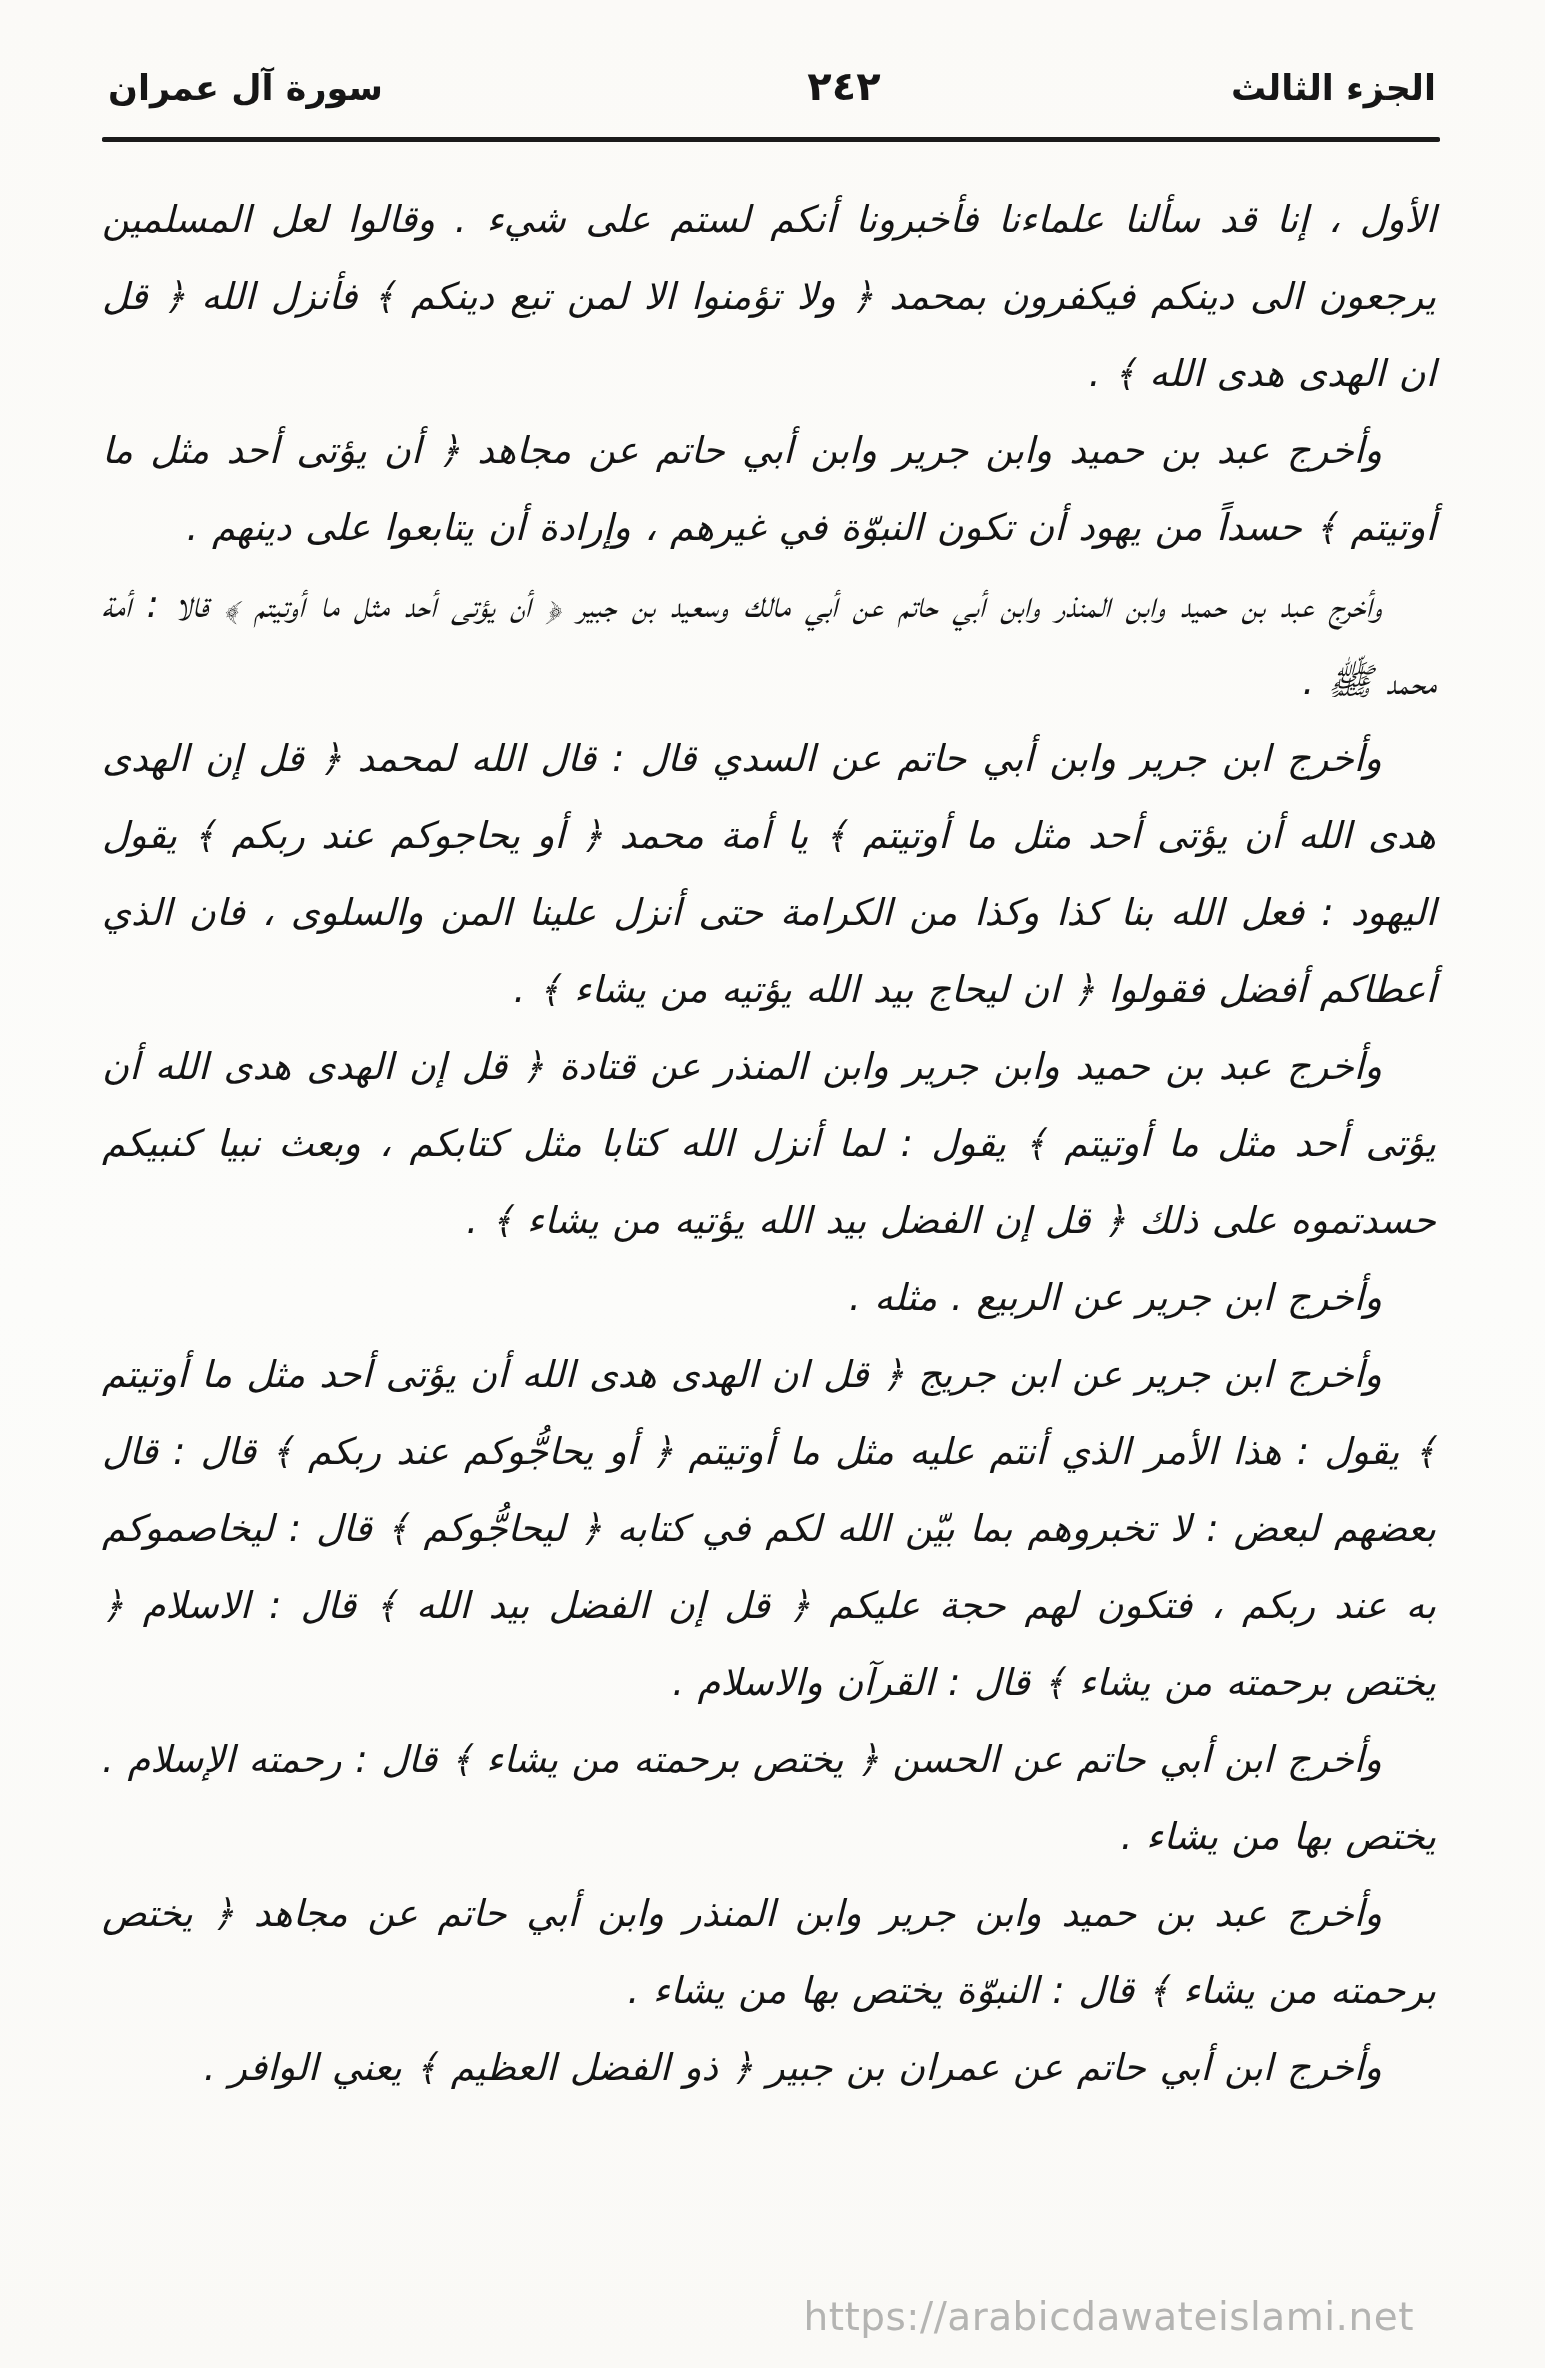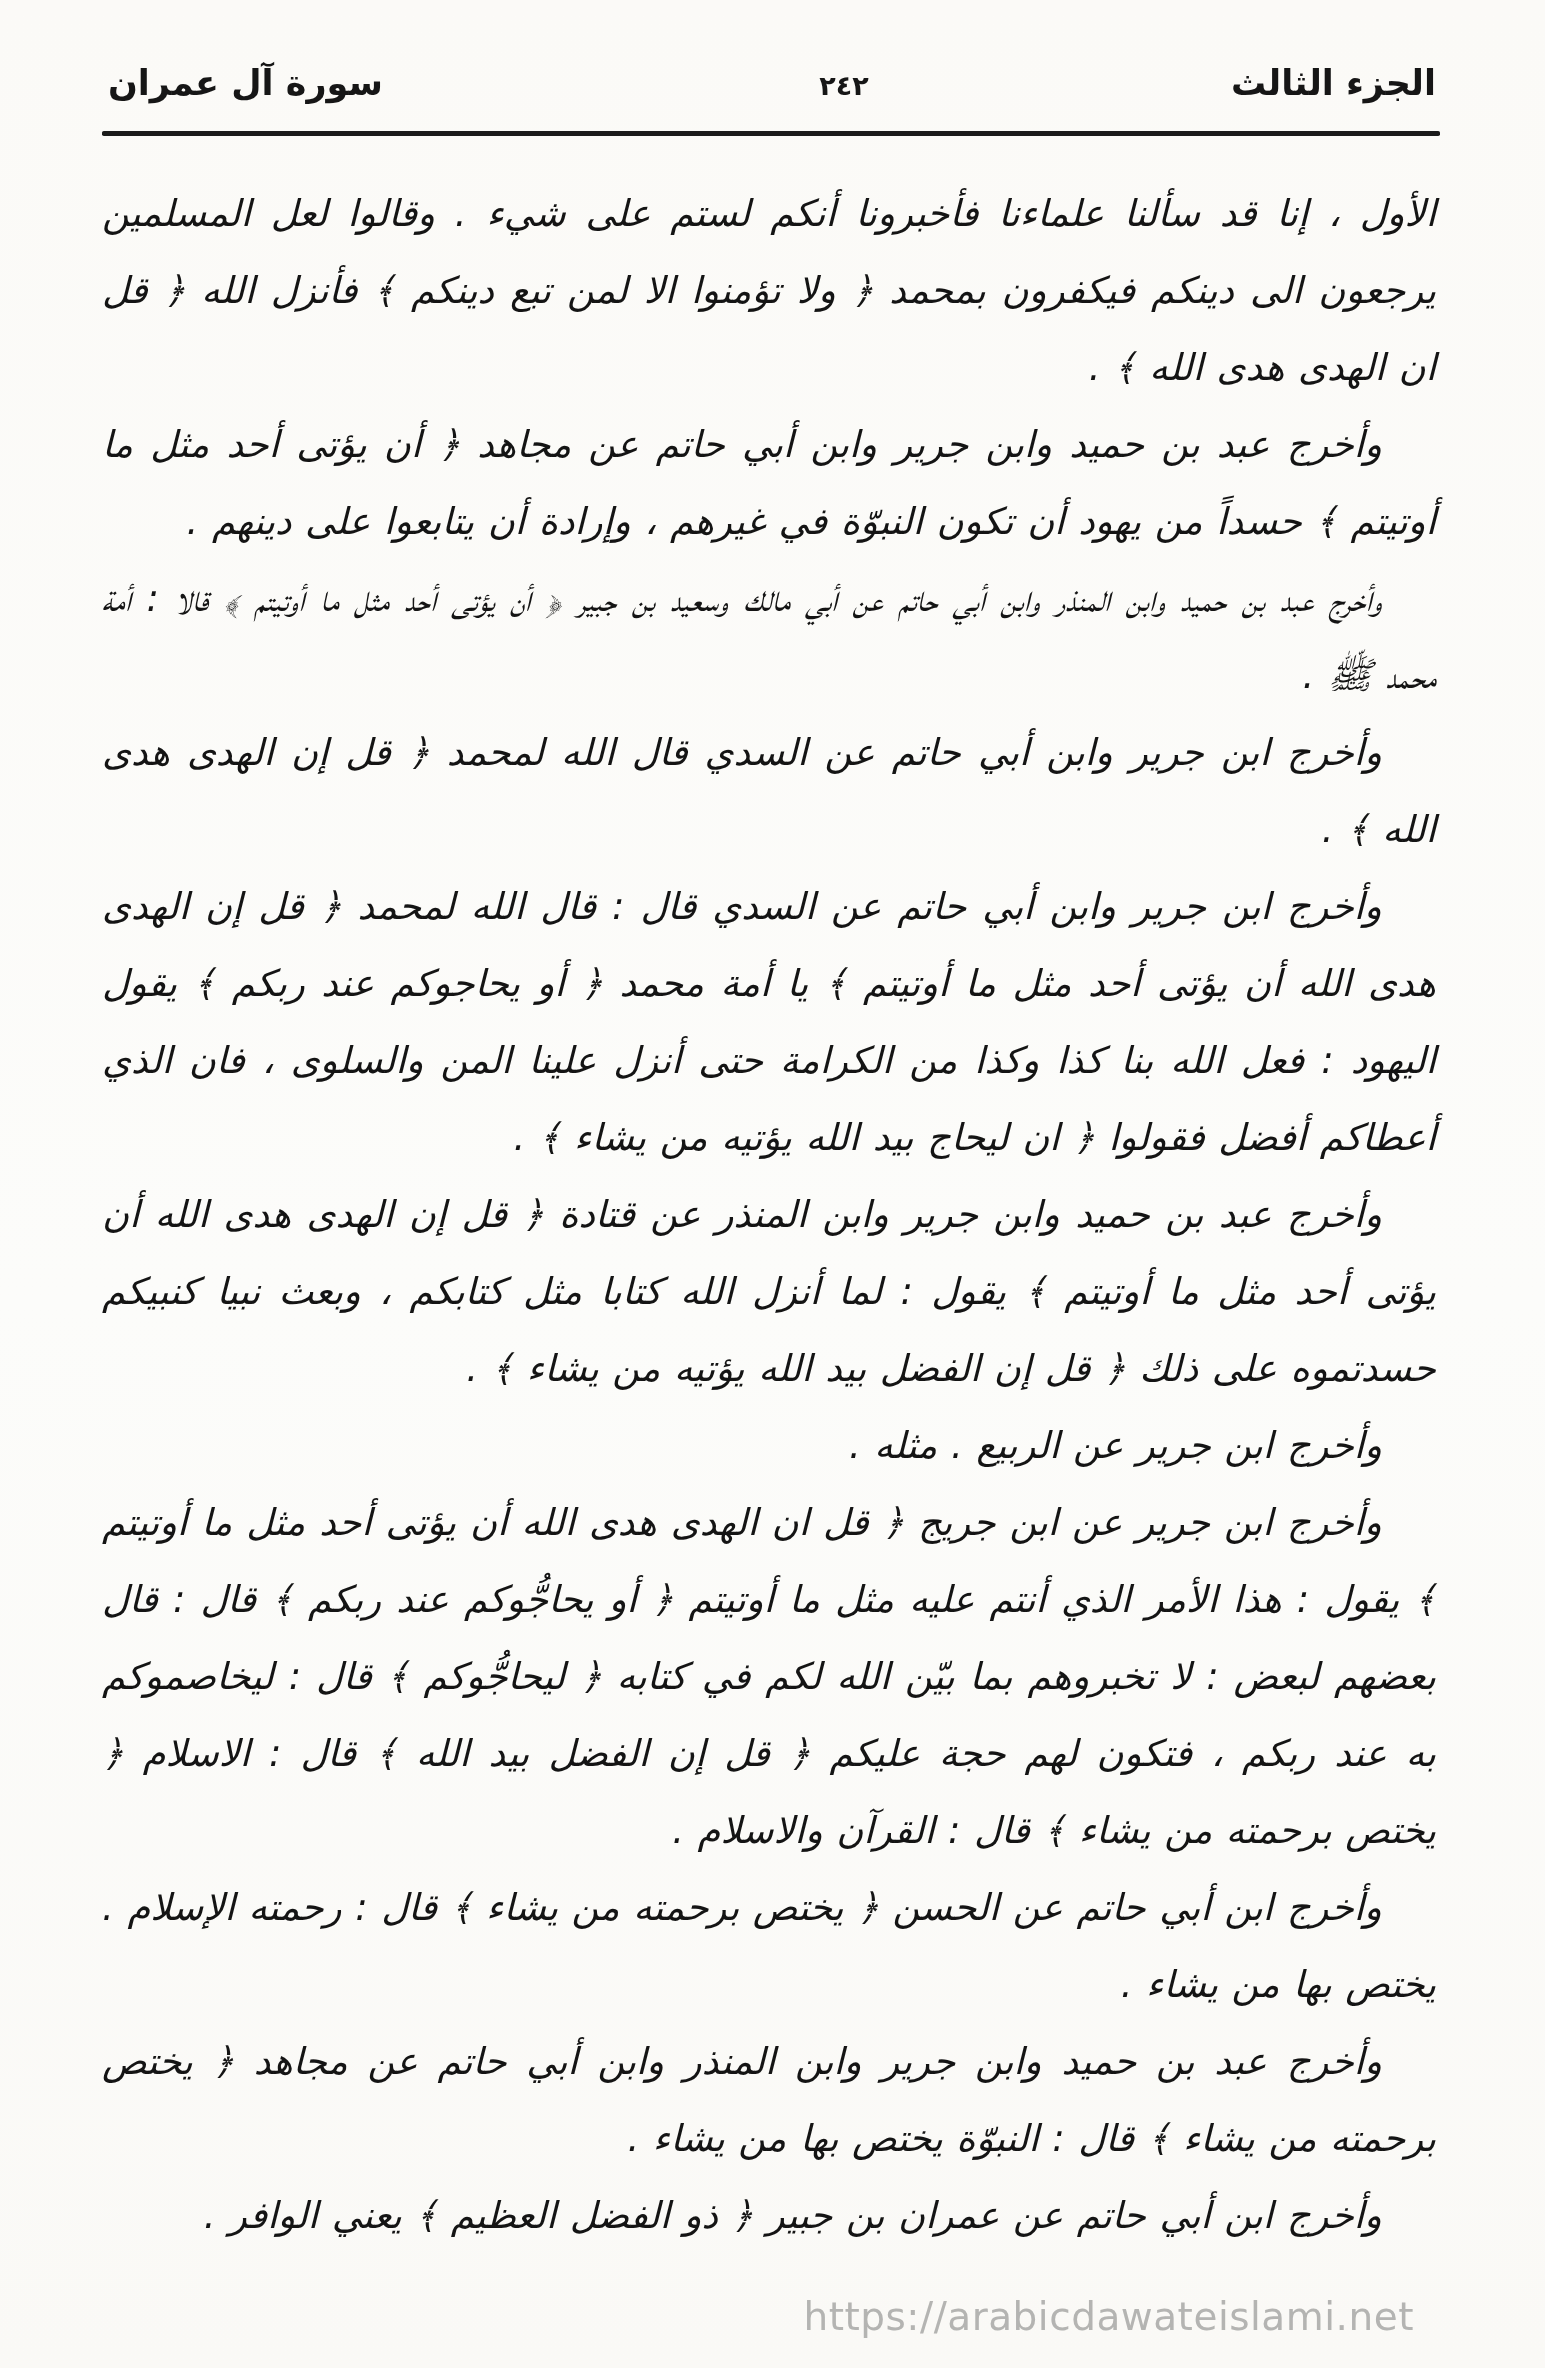--- a/index.html
+++ b/index.html
@@ -22,21 +22,21 @@
   .page-header {
     display: flex;
     justify-content: space-between;
     align-items: baseline;
     padding: 63px 109px 0 109px;
     font-size: 35px;
     font-weight: bold;
     color: #161616;
   }
   .page-header .page-number {
-    font-size: 27px;
+    font-size: 40px;
     letter-spacing: 2.8px;
     transform: translateX(37px);
   }
   .header-rule {
     height: 4.6px;
     background: #1b1b1b;
     margin: 28px 105px 0 103px;
     border-radius: 1.8px;
   }
   .page-body {
@@ -74,21 +74,20 @@
     <span class="page-number">٢٤٢</span>
     <span class="surah-title">سورة آل عمران</span>
   </header>
 
   <div class="header-rule"></div>
 
   <main class="page-body">
     <p class="para flush">الأول ، إنا قد سألنا علماءنا فأخبرونا أنكم لستم على شيء . وقالوا لعل المسلمين يرجعون الى دينكم فيكفرون بمحمد ﴿ ولا تؤمنوا الا لمن تبع دينكم ﴾ فأنزل الله ﴿ قل ان الهدى هدى الله ﴾ .</p>
     <p class="para">وأخرج عبد بن حميد وابن جرير وابن أبي حاتم عن مجاهد ﴿ أن يؤتى أحد مثل ما أوتيتم ﴾ حسداً من يهود أن تكون النبوّة في غيرهم ، وإرادة أن يتابعوا على دينهم .</p>
     <p class="para">وأخرج عبد بن حميد وابن المنذر وابن أبي حاتم عن أبي مالك وسعيد بن جبير ﴿ أن يؤتى أحد مثل ما أوتيتم ﴾ قالا : أمة محمد ﷺ .</p>
-    <p class="para">وأخرج ابن جرير وابن أبي حاتم عن السدي قال الله لمحمد ﴿ قل إن الهدى هدى الله ﴾ .</p>
     <p class="para">وأخرج ابن جرير وابن أبي حاتم عن السدي قال : قال الله لمحمد ﴿ قل إن الهدى هدى الله أن يؤتى أحد مثل ما أوتيتم ﴾ يا أمة محمد ﴿ أو يحاجوكم عند ربكم ﴾ يقول اليهود : فعل الله بنا كذا وكذا من الكرامة حتى أنزل علينا المن والسلوى ، فان الذي أعطاكم أفضل فقولوا ﴿ ان ليحاج بيد الله يؤتيه من يشاء ﴾ .</p>
     <p class="para">وأخرج عبد بن حميد وابن جرير وابن المنذر عن قتادة ﴿ قل إن الهدى هدى الله أن يؤتى أحد مثل ما أوتيتم ﴾ يقول : لما أنزل الله كتابا مثل كتابكم ، وبعث نبيا كنبيكم حسدتموه على ذلك ﴿ قل إن الفضل بيد الله يؤتيه من يشاء ﴾ .</p>
     <p class="para">وأخرج ابن جرير عن الربيع . مثله .</p>
     <p class="para">وأخرج ابن جرير عن ابن جريج ﴿ قل ان الهدى هدى الله أن يؤتى أحد مثل ما أوتيتم ﴾ يقول : هذا الأمر الذي أنتم عليه مثل ما أوتيتم ﴿ أو يحاجُّوكم عند ربكم ﴾ قال : قال بعضهم لبعض : لا تخبروهم بما بيّن الله لكم في كتابه ﴿ ليحاجُّوكم ﴾ قال : ليخاصموكم به عند ربكم ، فتكون لهم حجة عليكم ﴿ قل إن الفضل بيد الله ﴾ قال : الاسلام ﴿ يختص برحمته من يشاء ﴾ قال : القرآن والاسلام .</p>
     <p class="para">وأخرج ابن أبي حاتم عن الحسن ﴿ يختص برحمته من يشاء ﴾ قال : رحمته الإسلام . يختص بها من يشاء .</p>
     <p class="para">وأخرج عبد بن حميد وابن جرير وابن المنذر وابن أبي حاتم عن مجاهد ﴿ يختص برحمته من يشاء ﴾ قال : النبوّة يختص بها من يشاء .</p>
     <p class="para">وأخرج ابن أبي حاتم عن عمران بن جبير ﴿ ذو الفضل العظيم ﴾ يعني الوافر .</p>
   </main>
 
   <div class="watermark">https://arabicdawateislami.net</div>

